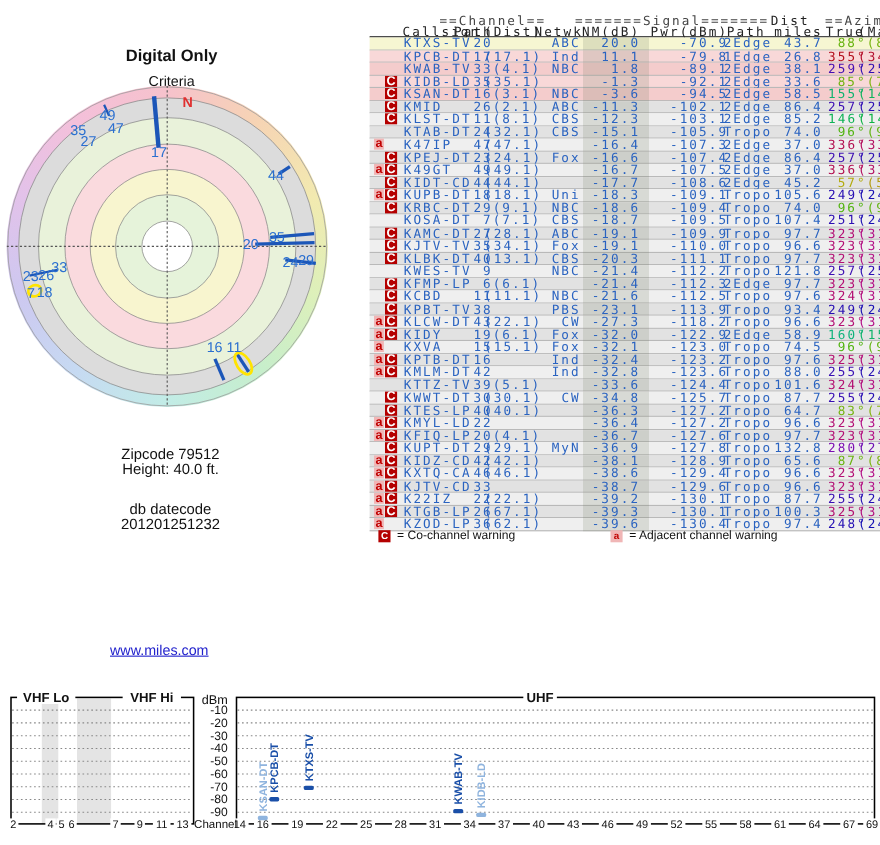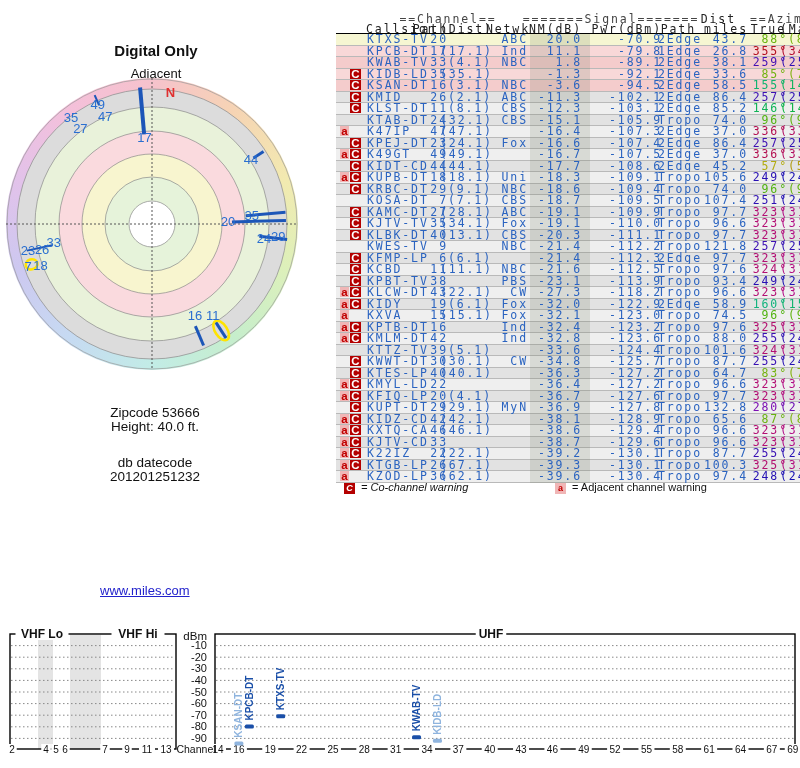--- a/index.html
+++ b/index.html
@@ -46,34 +46,34 @@
   .wa,.wc{position:absolute;top:0px;height:10px;line-height:10px;text-align:center;
     font-size:9px;letter-spacing:0;font-weight:bold;font-family:"Liberation Sans",sans-serif;}
   .wa{left:4px;width:9px;background:#f0b6b6;color:#c00000;}
   .wc{left:14px;width:11px;background:#b40000;color:#fff;}
   .strip{position:absolute;right:-1px;width:5px;top:-1px;bottom:-1px;}
   
   #legend{position:absolute;left:300px;top:481px;width:500px;height:14px;
     font-size:11px;color:#111;}
   #legend .box{display:inline-block;width:11px;height:11px;line-height:11px;text-align:center;
     font-weight:bold;font-size:9px;vertical-align:middle;margin-right:6px;}
-  #legend .co{position:absolute;left:44px;font-style:italic;}
+  #legend .co{position:absolute;left:44px;}
   #legend .adj{position:absolute;left:255px;}
   #legend .bc{background:#b40000;color:#fff;}
   #legend .ba{background:#f0b6b6;color:#c00000;}
   
   #bottom-svg{position:absolute;left:0;top:615px;}
 </style>
 </head>
 <body>
 
 <div id="page">
 
   <div id="polar-title">Digital Only</div>
-  <div id="polar-sub">Adjacent</div>
+  <div id="polar-sub">Criteria</div>
   <div id="polar-rim"></div>
   <svg id="polar-svg" width="292" height="292" viewBox="0 0 292 292">
       <circle cx="146" cy="146" r="135" fill="#dcdcdc" stroke="#8a8a8a" stroke-width="0.7"></circle>
       <circle cx="146" cy="146" r="117" fill="#e9f2da" stroke="#8a8a8a" stroke-width="0.7"></circle>
       <circle cx="146" cy="146" r="93" fill="#fadade" stroke="#8a8a8a" stroke-width="0.7"></circle>
       <circle cx="146" cy="146" r="70" fill="#f8f5cf" stroke="#8a8a8a" stroke-width="0.7"></circle>
       <circle cx="146" cy="146" r="47" fill="#e6f3da" stroke="#8a8a8a" stroke-width="0.7"></circle>
       <circle cx="146" cy="146" r="23" fill="#ffffff" stroke="#8a8a8a" stroke-width="0.7"></circle>
       <circle cx="146" cy="146" r="145" fill="none" stroke="#999" stroke-width="0.7"></circle>
       <line x1="0" y1="146" x2="292" y2="146" stroke="#555" stroke-width="1" stroke-dasharray="2,2"></line>
@@ -104,21 +104,21 @@
       <text x="22.010407095768457" y="177.48783097013904" text-anchor="middle" font-size="13" fill="#2a6fd0" font-family="Liberation Sans,sans-serif">23</text>
       <text x="22.13706659648949" y="192.64942823388753" text-anchor="middle" font-size="13" fill="#2a6fd0" font-family="Liberation Sans,sans-serif">7</text>
       <text x="34.53600947944069" y="191.67467836987663" text-anchor="middle" font-size="13" fill="#2a6fd0" font-family="Liberation Sans,sans-serif">18</text>
       <text x="189.10706269755136" y="242.4433942777383" text-anchor="middle" font-size="13" fill="#2a6fd0" font-family="Liberation Sans,sans-serif">16</text>
       <text x="206.7130683843264" y="241.7274404273885" text-anchor="middle" font-size="13" fill="#2a6fd0" font-family="Liberation Sans,sans-serif">11</text>
       <text x="164.5100224276887" y="19.294346857371153" text-anchor="middle" font-size="13" font-weight="bold" fill="#e03030" font-family="Liberation Sans,sans-serif">N</text>
     </svg>
 
   <div id="criteria">
     <div class="lines" id="criteria-lines">
-        <div>Zipcode 53666</div>
+        <div>Zipcode 79512</div>
         <div>Height: 40.0 ft.</div>
       </div>
     <div class="dbl" id="criteria-db">
         <div>db datecode</div>
         <div>201201251232</div>
       </div>
   </div>
 
   <a id="site-link">www.miles.com</a>
 

